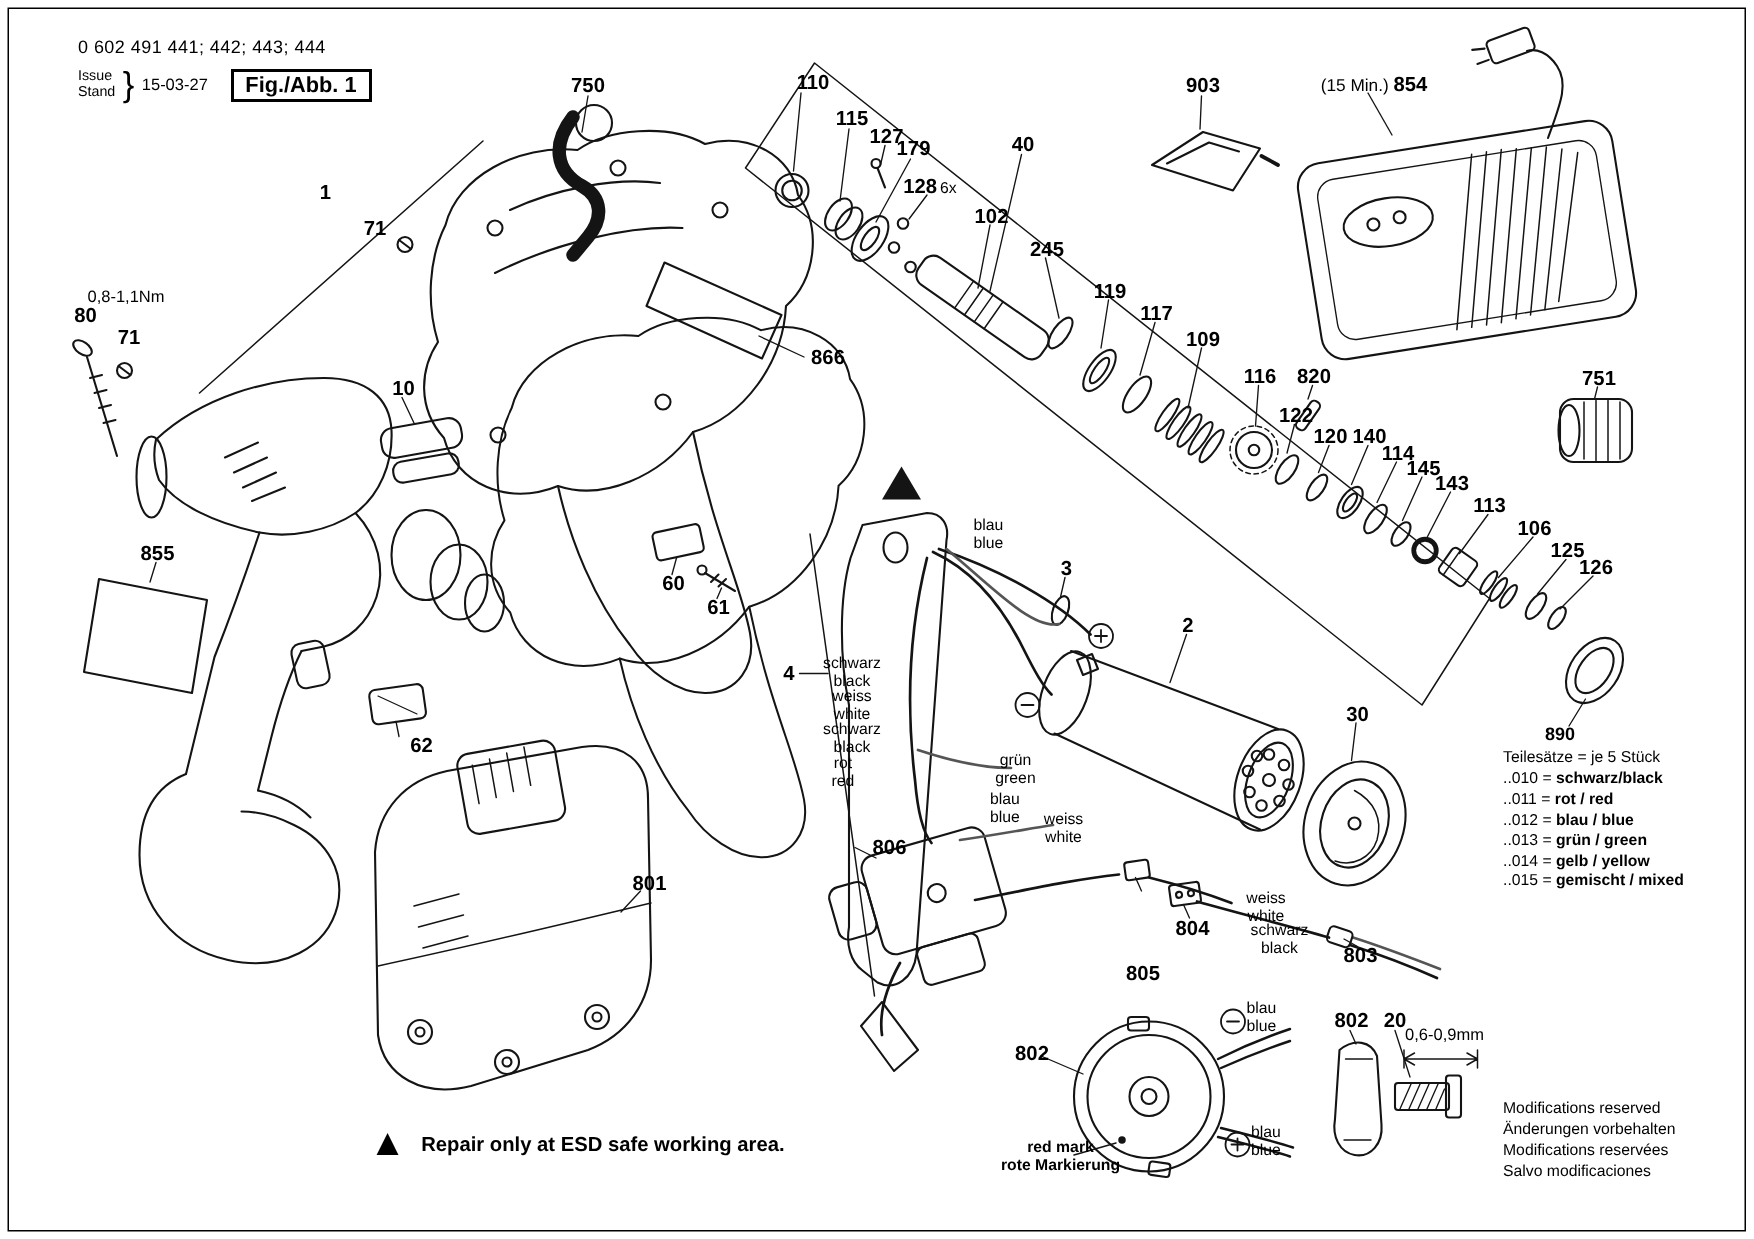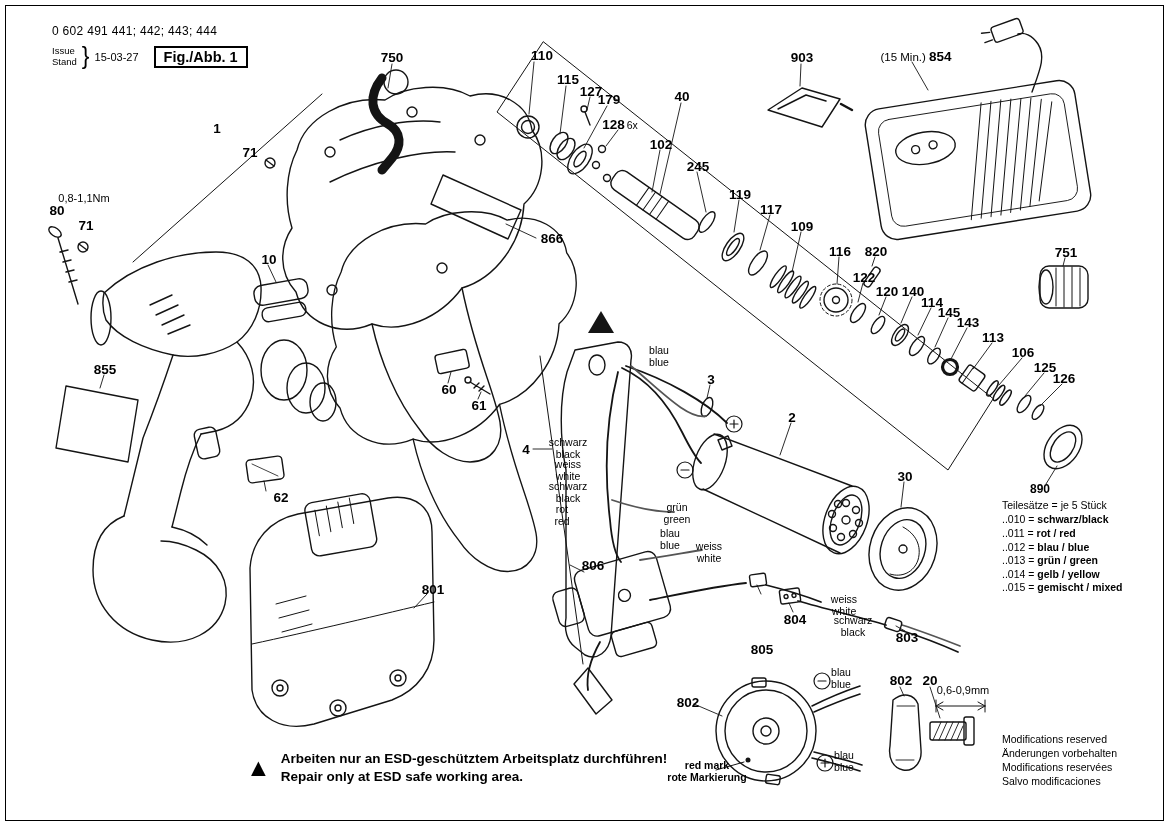--- a/index.html
+++ b/index.html
@@ -443,21 +443,20 @@
         <div class="legend-item"><span>..012 = </span><span class="legend-val">blau / blue</span></div>
         <div class="legend-item"><span>..013 = </span><span class="legend-val">grün / green</span></div>
         <div class="legend-item"><span>..014 = </span><span class="legend-val">gelb / yellow</span></div>
         <div class="legend-item"><span>..015 = </span><span class="legend-val">gemischt / mixed</span></div>
       </div>
   </div>
 
   <div class="esd">
     <span class="tri">▲</span>
     <div class="esd-text">
-      <div>Arbeiten nur an ESD-geschütztem Arbeitsplatz durchführen!</div>
       <div>Repair only at ESD safe working area.</div>
     </div>
   </div>
 
   <div class="mods" id="mods-list">
       <div>Modifications reserved</div>
       <div>Änderungen vorbehalten</div>
       <div>Modifications reservées</div>
       <div>Salvo modificaciones</div>
     </div>

